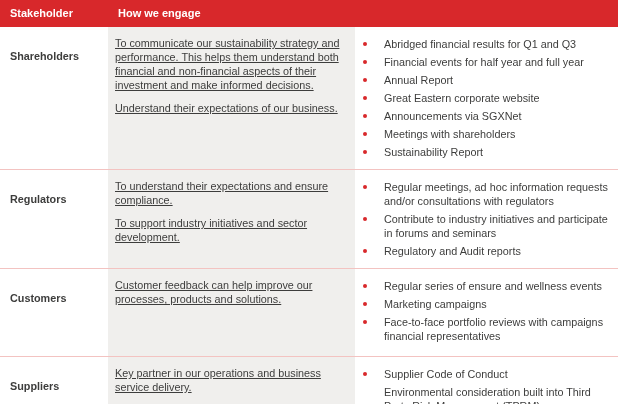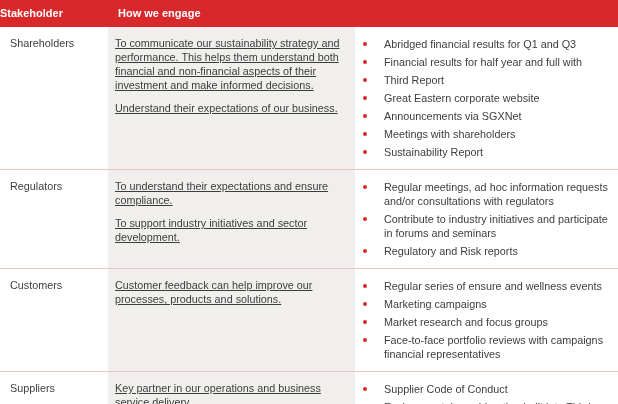--- a/index.html
+++ b/index.html
@@ -10,33 +10,33 @@
   .table { width:618px; color:#3d3d3c; border-bottom:2px solid #d8282b; box-sizing:border-box; }
 
   
   .header-row { display:flex; background:#d8282b; color:#ffffff; font-weight:bold; font-size:11px; line-height:13px; }
   .header-cell { padding:7px 2px 7px 0; box-sizing:border-box; }
 
   
   .col1 { width:108px; flex:none; box-sizing:border-box; }
   .col2 { width:247px; flex:none; box-sizing:border-box; }
   .col3 { flex:1; box-sizing:border-box; }
-  .header-row .col1 { }
+  .header-row .col1 { padding-left:10px; }
   .header-row .col2 { padding-left:7px; }
   .header-row .col3 { padding-left:10px; }
 
   
   .row { display:flex; border-top:1px solid #f3c3c1; font-size:10.8px; line-height:14px; }
   .row:first-child { border-top:none; }
   .row:nth-child(1) { min-height:126px; }
   .row:nth-child(2) { min-height:87px;justify-content:center;  }
   .row:nth-child(3) { min-height:87px;  }
   .row:nth-child(4) { min-height:69px;  }
 
-  .cell-stakeholder { padding:9px 4px 8px 10px; }
+  .cell-stakeholder { padding:22px 4px 8px 10px;font-weight:bold; }
   .cell-why { background:#f0efed; padding:9px 6px 8px 7px;text-decoration:underline; }
   .cell-why p { margin:0 0 9px 0; }
   .cell-why p:last-child { margin-bottom:0; }
   .cell-how { padding:7px 4px 6px 0; }
 
   ul.how { list-style:none; margin:0; padding:0; }
   ul.how li { position:relative; padding-left:29px; margin:3px 0 4px 0; }
   ul.how .dot {
     position:absolute; left:8px; top:5px; width:4px; height:4px;
     border-radius:50%; background:#d8282b;
@@ -56,55 +56,54 @@
     <div>
   <div class="row">
     <div class="cell-stakeholder col1">Shareholders</div>
     <div class="cell-why col2">
             <p>To communicate our sustainability strategy and performance. This helps them understand both financial and non-financial aspects of their investment and make informed decisions.</p>
             <p>Understand their expectations of our business.</p>
           </div>
     <div class="cell-how col3">
       <ul class="how">
               <li><span class="dot"></span><span>Abridged financial results for Q1 and Q3</span></li>
-              <li><span class="dot"></span><span>Financial results for half year and full with</span></li>
-              <li><span class="dot"></span><span>Third Report</span></li>
+              <li><span class="dot"></span><span>Financial events for half year and full year</span></li>
+              <li><span class="dot"></span><span>Annual Report</span></li>
               <li><span class="dot"></span><span>Great Eastern corporate website</span></li>
               <li><span class="dot"></span><span>Announcements via SGXNet</span></li>
               <li><span class="dot"></span><span>Meetings with shareholders</span></li>
               <li><span class="dot"></span><span>Sustainability Report</span></li>
             </ul>
     </div>
   </div>
 
   <div class="row">
     <div class="cell-stakeholder col1">Regulators</div>
     <div class="cell-why col2">
             <p>To understand their expectations and ensure compliance.</p>
             <p>To support industry initiatives and sector development.</p>
           </div>
     <div class="cell-how col3">
       <ul class="how">
               <li><span class="dot"></span><span>Regular meetings, ad hoc information requests and/or consultations with regulators</span></li>
               <li><span class="dot"></span><span>Contribute to industry initiatives and participate in forums and seminars</span></li>
-              <li><span class="dot"></span><span>Regulatory and Risk reports</span></li>
+              <li><span class="dot"></span><span>Regulatory and Audit reports</span></li>
             </ul>
     </div>
   </div>
 
   <div class="row">
     <div class="cell-stakeholder col1">Customers</div>
     <div class="cell-why col2">
             <p>Customer feedback can help improve our processes, products and solutions.</p>
           </div>
     <div class="cell-how col3">
       <ul class="how">
               <li><span class="dot"></span><span>Regular series of ensure and wellness events</span></li>
               <li><span class="dot"></span><span>Marketing campaigns</span></li>
-              <li><span class="dot"></span><span>Market research and focus groups</span></li>
               <li><span class="dot"></span><span>Face-to-face portfolio reviews with campaigns financial representatives</span></li>
             </ul>
     </div>
   </div>
 
   <div class="row">
     <div class="cell-stakeholder col1">Suppliers</div>
     <div class="cell-why col2">
             <p>Key partner in our operations and business service delivery.</p>
           </div>

